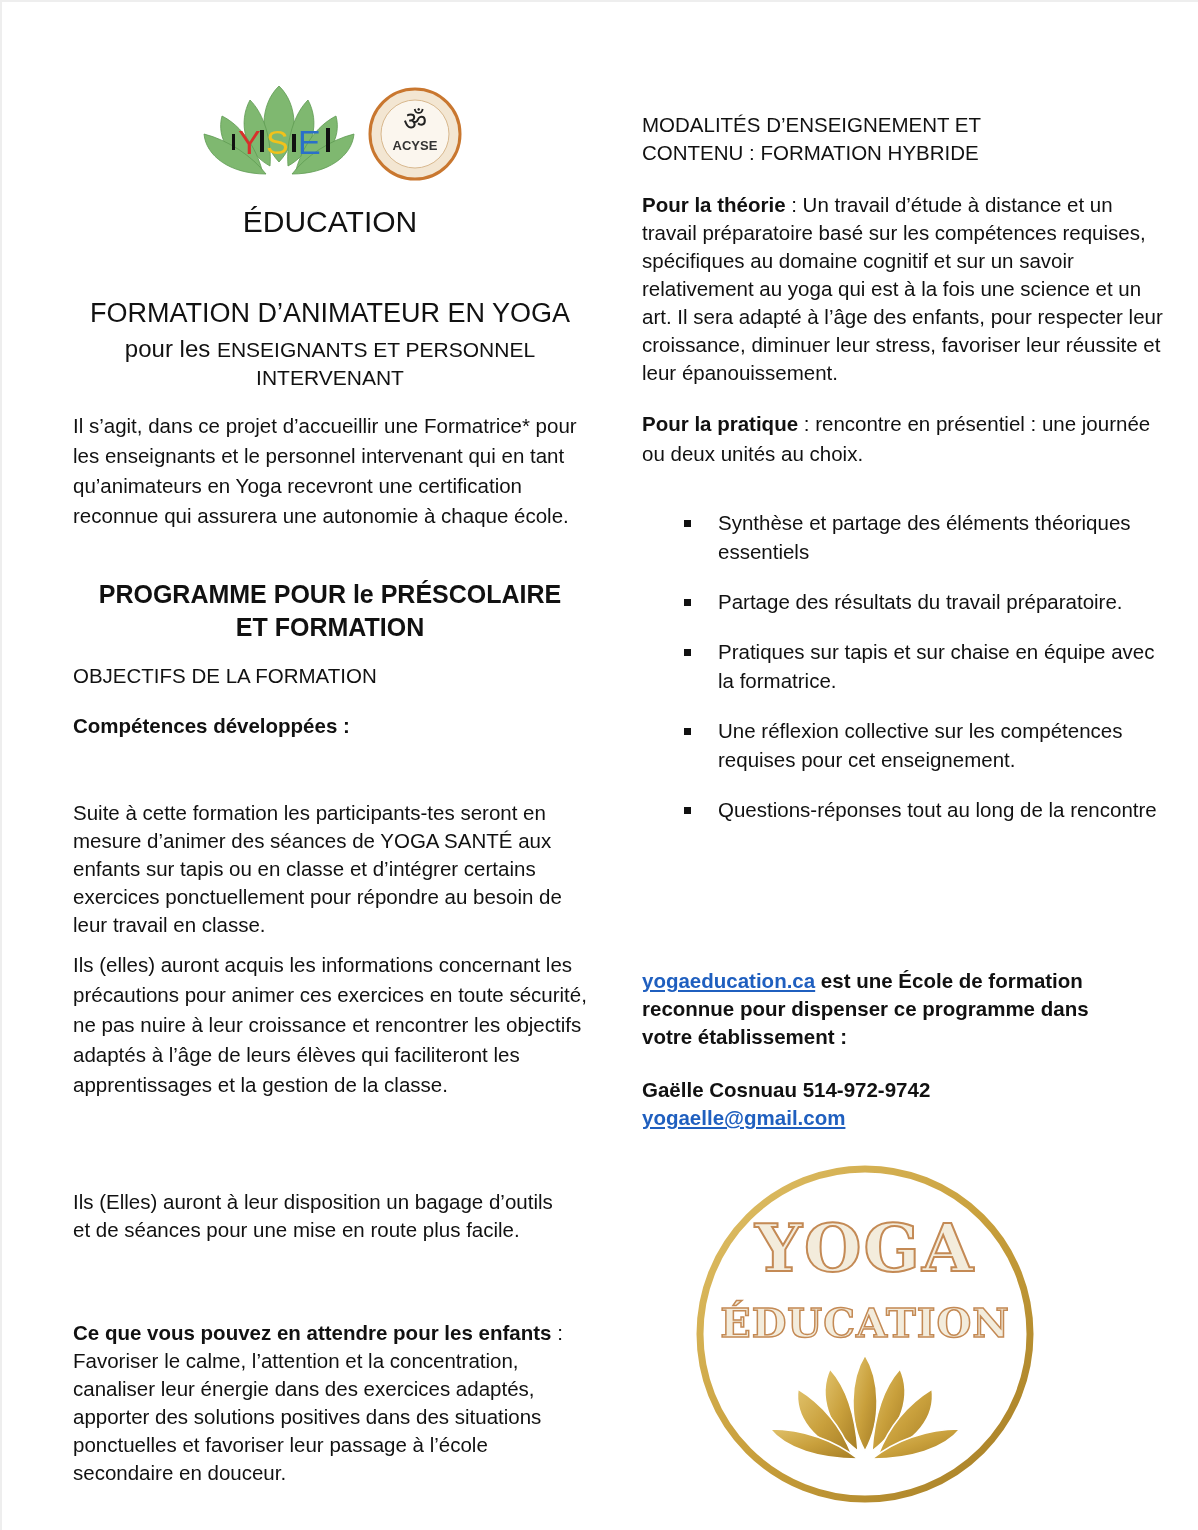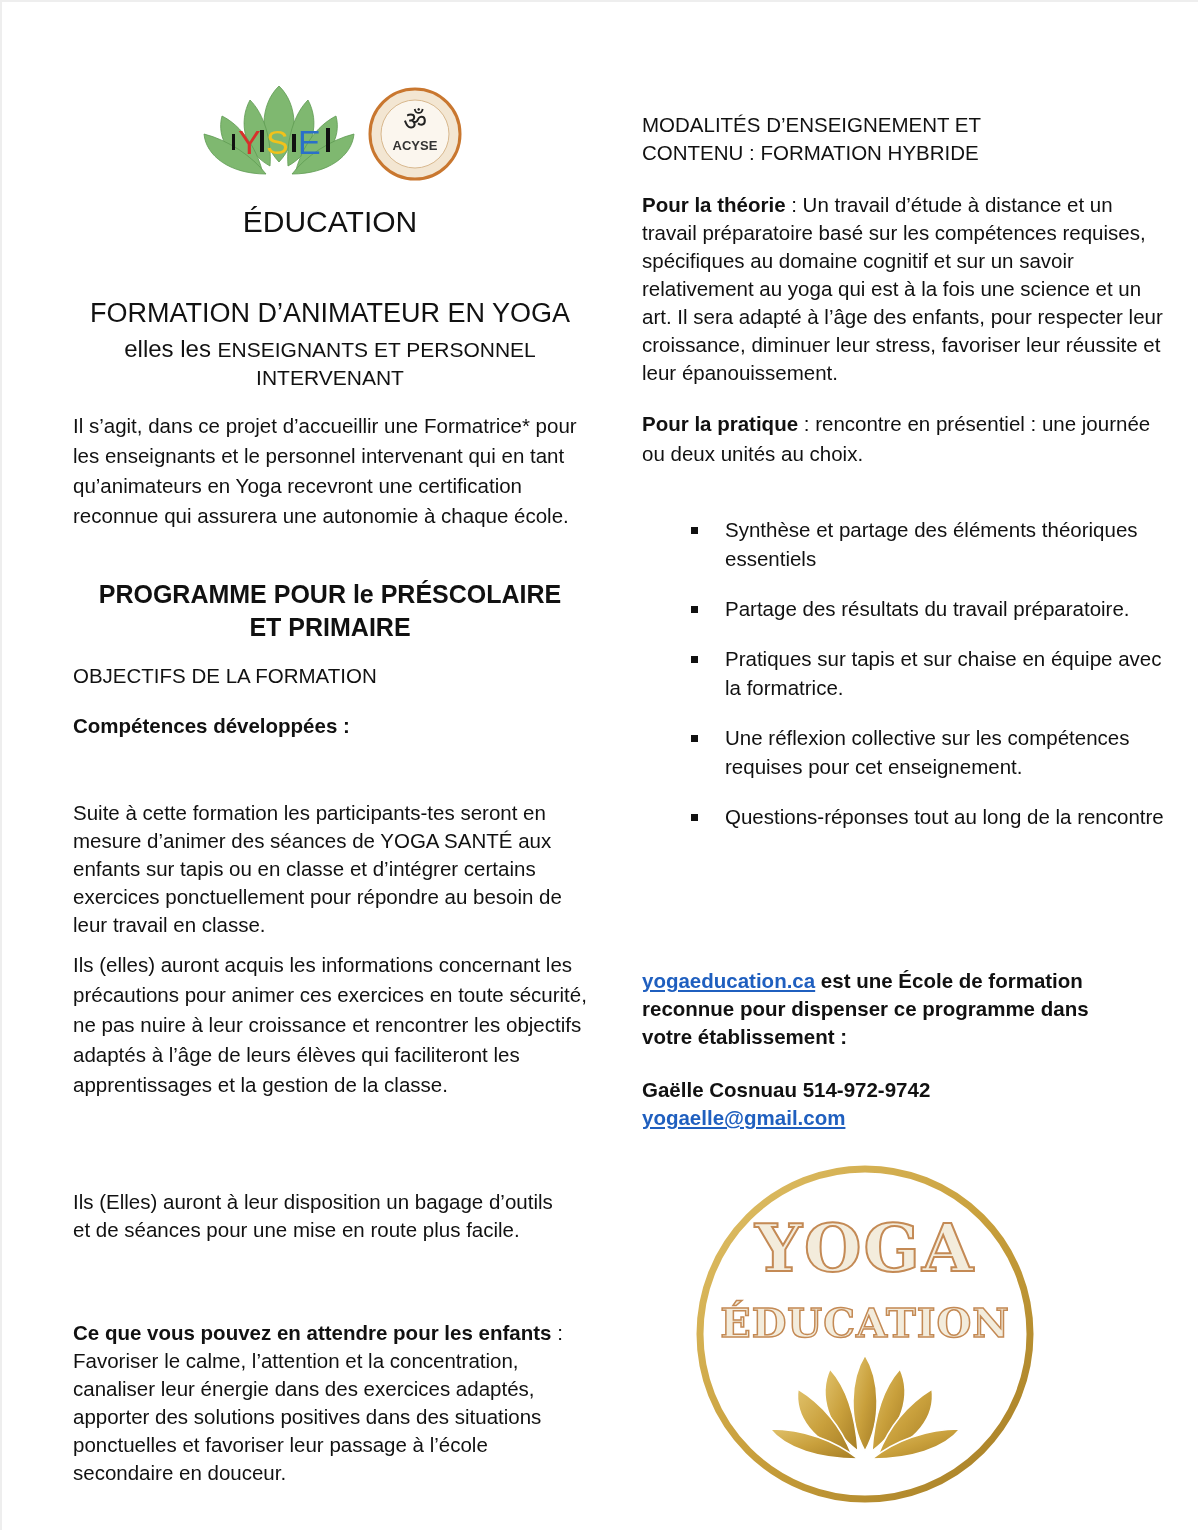--- a/index.html
+++ b/index.html
@@ -13,21 +13,21 @@
   .center { text-align: center; }
   .h-title { position: absolute; left: 71px; top: 202px; width: 514px; font-size: 30px; line-height: 36px; }
   .h-sub { position: absolute; left: 71px; top: 296px; width: 514px; font-size: 27px; line-height: 31px; }
   .h-sub2 { position: absolute; left: 71px; top: 333px; width: 514px; font-size: 21px; line-height: 28px; }
   .h-sub2 .big { font-size: 24px; }
   .p { position: absolute; font-size: 20.5px; line-height: 30px; }
   .p.tight { line-height: 28px; margin-top: 37px; }
   .h-prog { position: absolute; left: 71px; top: 576px; width: 514px; font-size: 25px; line-height: 33px; font-weight: bold; }
   .b { font-weight: bold; }
   .link { color: #1f5fbf; text-decoration: underline; font-weight: bold; }
-  ul.bullets { list-style: none; margin: 11px; padding: 0; position: absolute; left: 640px; top: 502px; width: 520px; }
+  ul.bullets { list-style: none; margin: 4px; padding: 0; position: absolute; left: 640px; top: 502px; width: 520px; }
   ul.bullets li { position: relative; padding-left: 72px; font-size: 20.5px; line-height: 29px; margin-bottom: 21px; }
   ul.bullets li .sq { position: absolute; left: 38px; top: 12px; width: 7px; height: 7px; background: #111; }
   .logo-yoga { position: absolute; left: 688px; top: 1157px; width: 350px; height: 350px; }
 </style>
 </head>
 <body>
 
 <div class="page">
 
   <div class="logos">
@@ -57,29 +57,29 @@
       <text x="50" y="44" text-anchor="middle" font-family="DejaVu Sans, sans-serif" font-size="26" fill="#222">ॐ</text>
       <text x="50" y="64" text-anchor="middle" font-family="Liberation Sans, sans-serif" font-weight="bold" font-size="13" fill="#333">ACYSE</text>
     </svg>
   </div>
 
   <div class="h-title center">
     <div>ÉDUCATION</div>
   </div>
   <div class="h-sub center">FORMATION D’ANIMATEUR EN YOGA</div>
   <div class="h-sub2 center">
-    <div><span class="big">elles les </span><span> ENSEIGNANTS ET PERSONNEL</span></div>
+    <div><span class="big">pour les </span><span> ENSEIGNANTS ET PERSONNEL</span></div>
     <div>INTERVENANT</div>
   </div>
 
   <div class="p" style="left:71px; top:409px; width:525px;">Il s’agit, dans ce projet d’accueillir une Formatrice* pour les enseignants et le personnel intervenant qui en tant qu’animateurs en Yoga recevront une certification reconnue qui assurera une autonomie à chaque école.</div>
 
   <div class="h-prog center">
     <div>PROGRAMME POUR le PRÉSCOLAIRE</div>
-    <div>ET PRIMAIRE</div>
+    <div>ET FORMATION</div>
   </div>
 
   <div class="p" style="left:71px; top:659px; width:520px;">OBJECTIFS DE LA FORMATION</div>
   <div class="p b" style="left:71px; top:709px; width:520px;">Compétences développées :</div>
 
   <div class="p tight" style="left:71px; top:760px; width:525px;">Suite à cette formation les participants-tes seront en mesure d’animer des séances de YOGA SANTÉ aux enfants sur tapis ou en classe et d’intégrer certains exercices ponctuellement pour répondre au besoin de leur travail en classe.</div>
   <div class="p" style="left:71px; top:948px; width:525px;">Ils (elles) auront acquis les informations concernant les précautions pour animer ces exercices en toute sécurité, ne pas nuire à leur croissance et rencontrer les objectifs adaptés à l’âge de leurs élèves qui faciliteront les apprentissages et la gestion de la classe.</div>
   <div class="p tight" style="left:71px; top:1149px; width:500px;">Ils (Elles) auront à leur disposition un bagage d’outils et de séances pour une mise en route plus facile.</div>
 
   <div class="p tight" style="left:71px; top:1280px; width:500px;">

